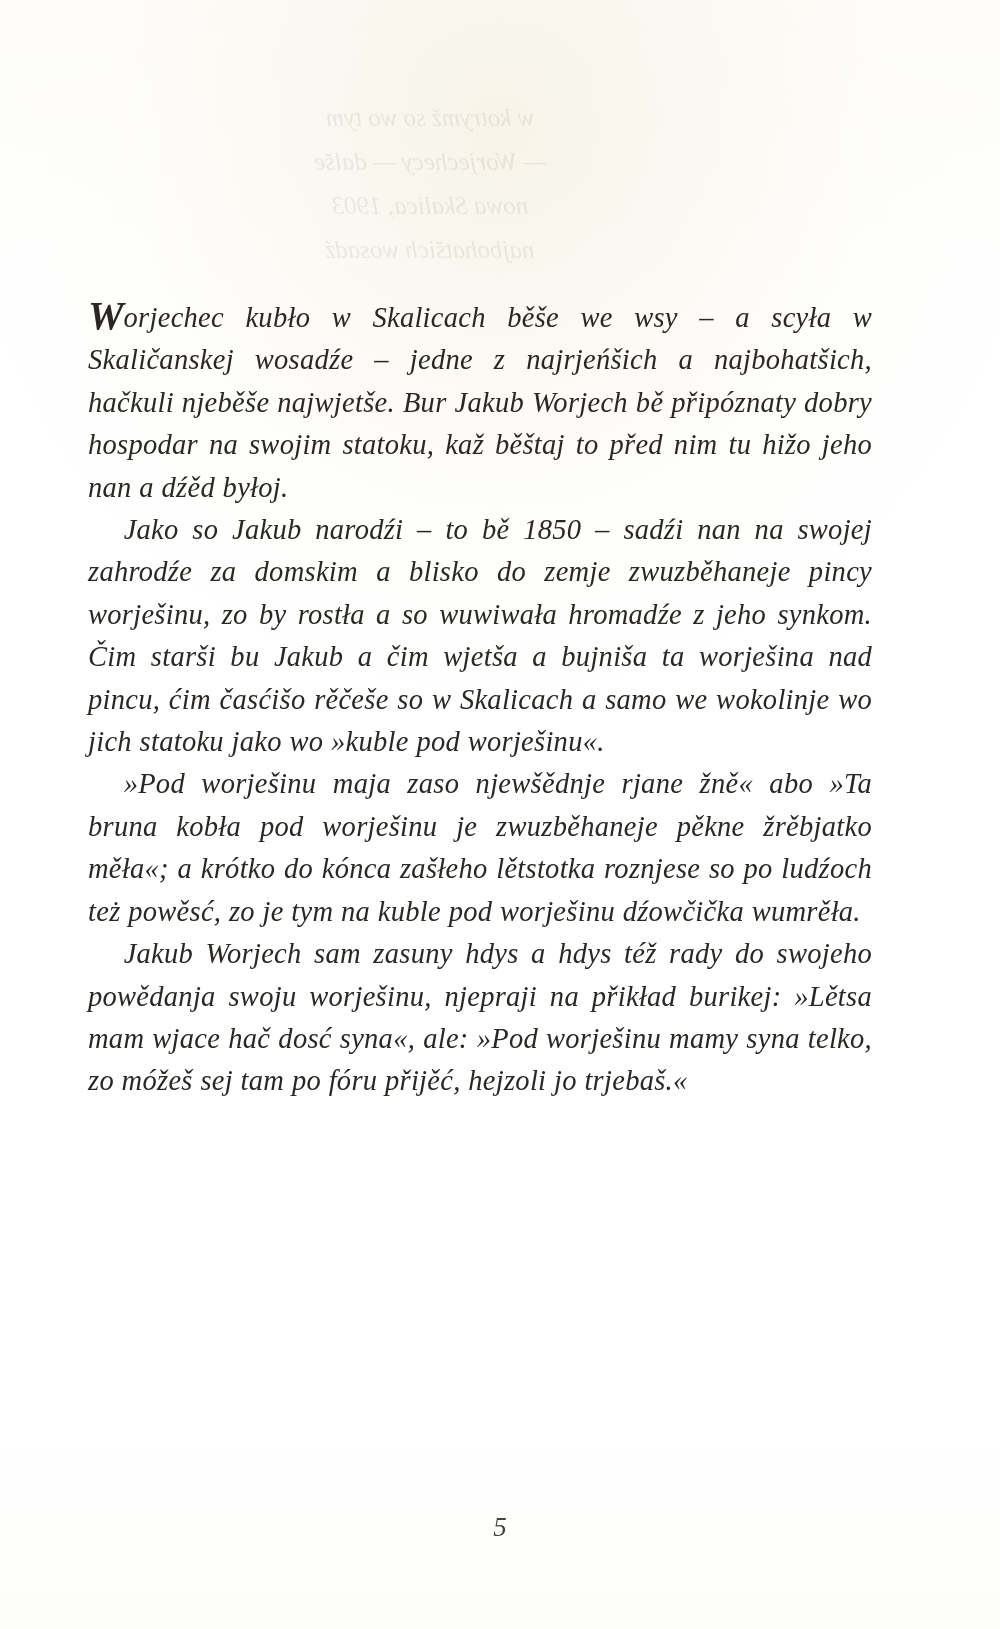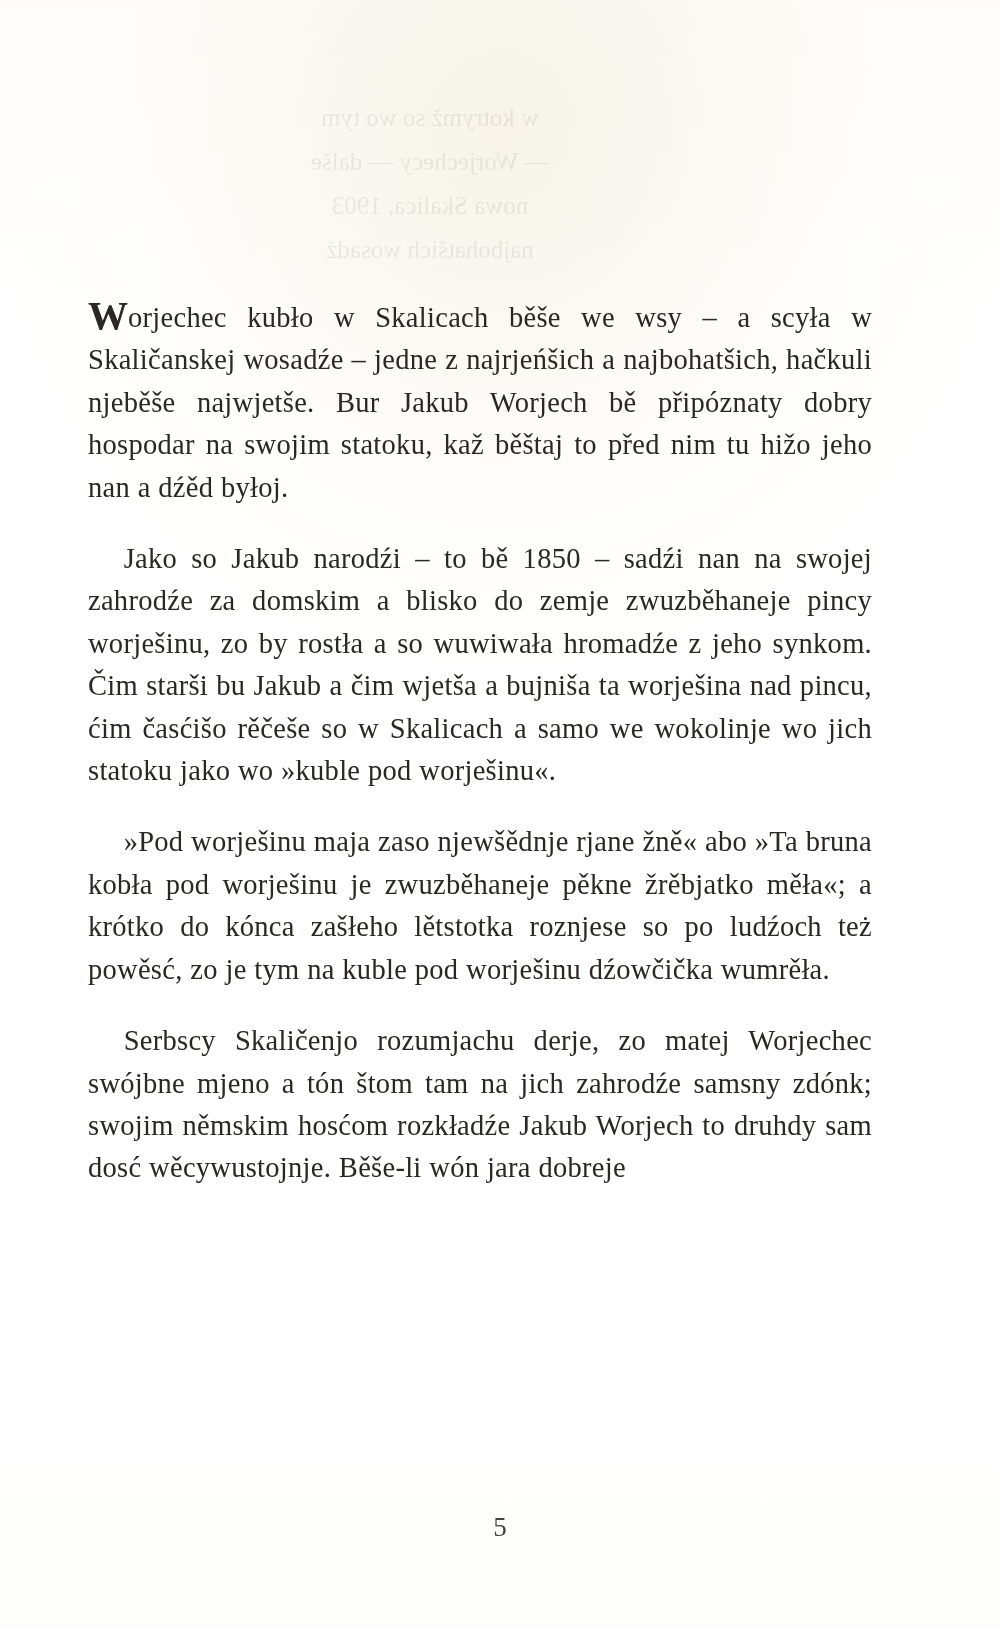--- a/index.html
+++ b/index.html
@@ -10,20 +10,21 @@
 
   .page {
     position: relative;
     width: 1000px;
     height: 1629px;
     margin: 0 auto;
     background: #fefefe;
     overflow: hidden;
     font-family: "Liberation Serif", "DejaVu Serif", serif;
     color: #2a2724;
+    font-style: italic;
   }
 
   
   .paper-tint {
     position: absolute;
     inset: 0;
     background:
       radial-gradient(ellipse 70% 45% at 50% 8%, rgba(247,243,232,0.95) 0%, rgba(253,252,248,0.35) 55%, rgba(255,255,255,0) 80%),
       linear-gradient(to bottom, #fdfcf9 0%, #ffffff 18%, #ffffff 88%, #fdfdfb 100%);
     pointer-events: none;
@@ -62,21 +63,20 @@
     text-align-last: left;
     font-size: 28.5px;
     line-height: 42.4px;
     letter-spacing: 0.01em;
     word-spacing: 0.01em;
     -webkit-font-smoothing: antialiased;
   }
 
   p.indent {
     text-indent: 1.25em;
-    margin-top: 29px;
   }
 
   
   .initial-cap {
     font-size: 40px;
     line-height: 0.9;
     font-weight: 600;
     letter-spacing: 0;
     vertical-align: baseline;
     position: relative;
@@ -110,20 +110,20 @@
 
   <div class="content">
 
     <p class="para"><span class="initial-cap">W</span><span>orjechec kubło w Skalicach běše we wsy – a scyła w Skaličanskej wosadźe – jedne z najrjeńšich a najbohatšich, hačkuli njeběše najwjetše. Bur Jakub Worjech bě připóznaty dobry hospodar na swojim statoku, kaž běštaj to před nim tu hižo jeho nan a dźěd byłoj.</span></p>
 
     <p class="para indent">Jako so Jakub narodźi – to bě 1850 – sadźi nan na swojej zahrodźe za domskim a blisko do zemje zwuzběhaneje pincy worješinu, zo by rostła a so wuwiwała hromadźe z jeho synkom. Čim starši bu Jakub a čim wjetša a bujniša ta worješina nad pincu, ćim časćišo rěčeše so w Skalicach a samo we wokolinje wo jich statoku jako wo »kuble pod worješinu«.</p>
 
 
     <p class="para indent">»Pod worješinu maja zaso njewšědnje rjane žně« abo »Ta bruna kobła pod worješinu je zwuzběhaneje pěkne žrěbjatko měła«; a krótko do kónca zašłeho lětstotka roznjese so po ludźoch też powěsć, zo je tym na kuble pod worješinu dźowčička wumrěła.</p>
 
+    <p class="para indent">Jakub Worjech sam zasuny hdys a hdys též rady do swojeho powědanja swoju worješinu, njepraji na přikład burikej: »Lětsa mam wjace hač dosć syna«, ale: »Pod worješinu mamy syna telko, zo móžeš sej tam po fóru přijěć, hejzoli jo trjebaš.«</p>
 
-    <p class="para indent">Serbscy Skaličenjo rozumjachu derje, zo matej Worjechec swójbne mjeno a tón štom tam na jich zahrodźe samsny zdónk; swojim němskim hosćom rozkładźe Jakub Worjech to druhdy sam dosć wěcywustojnje. Běše-li wón jara dobreje</p>
 
   </div>
 
   <div class="folio">5</div>
 
 </div>
 
 </body></html>

